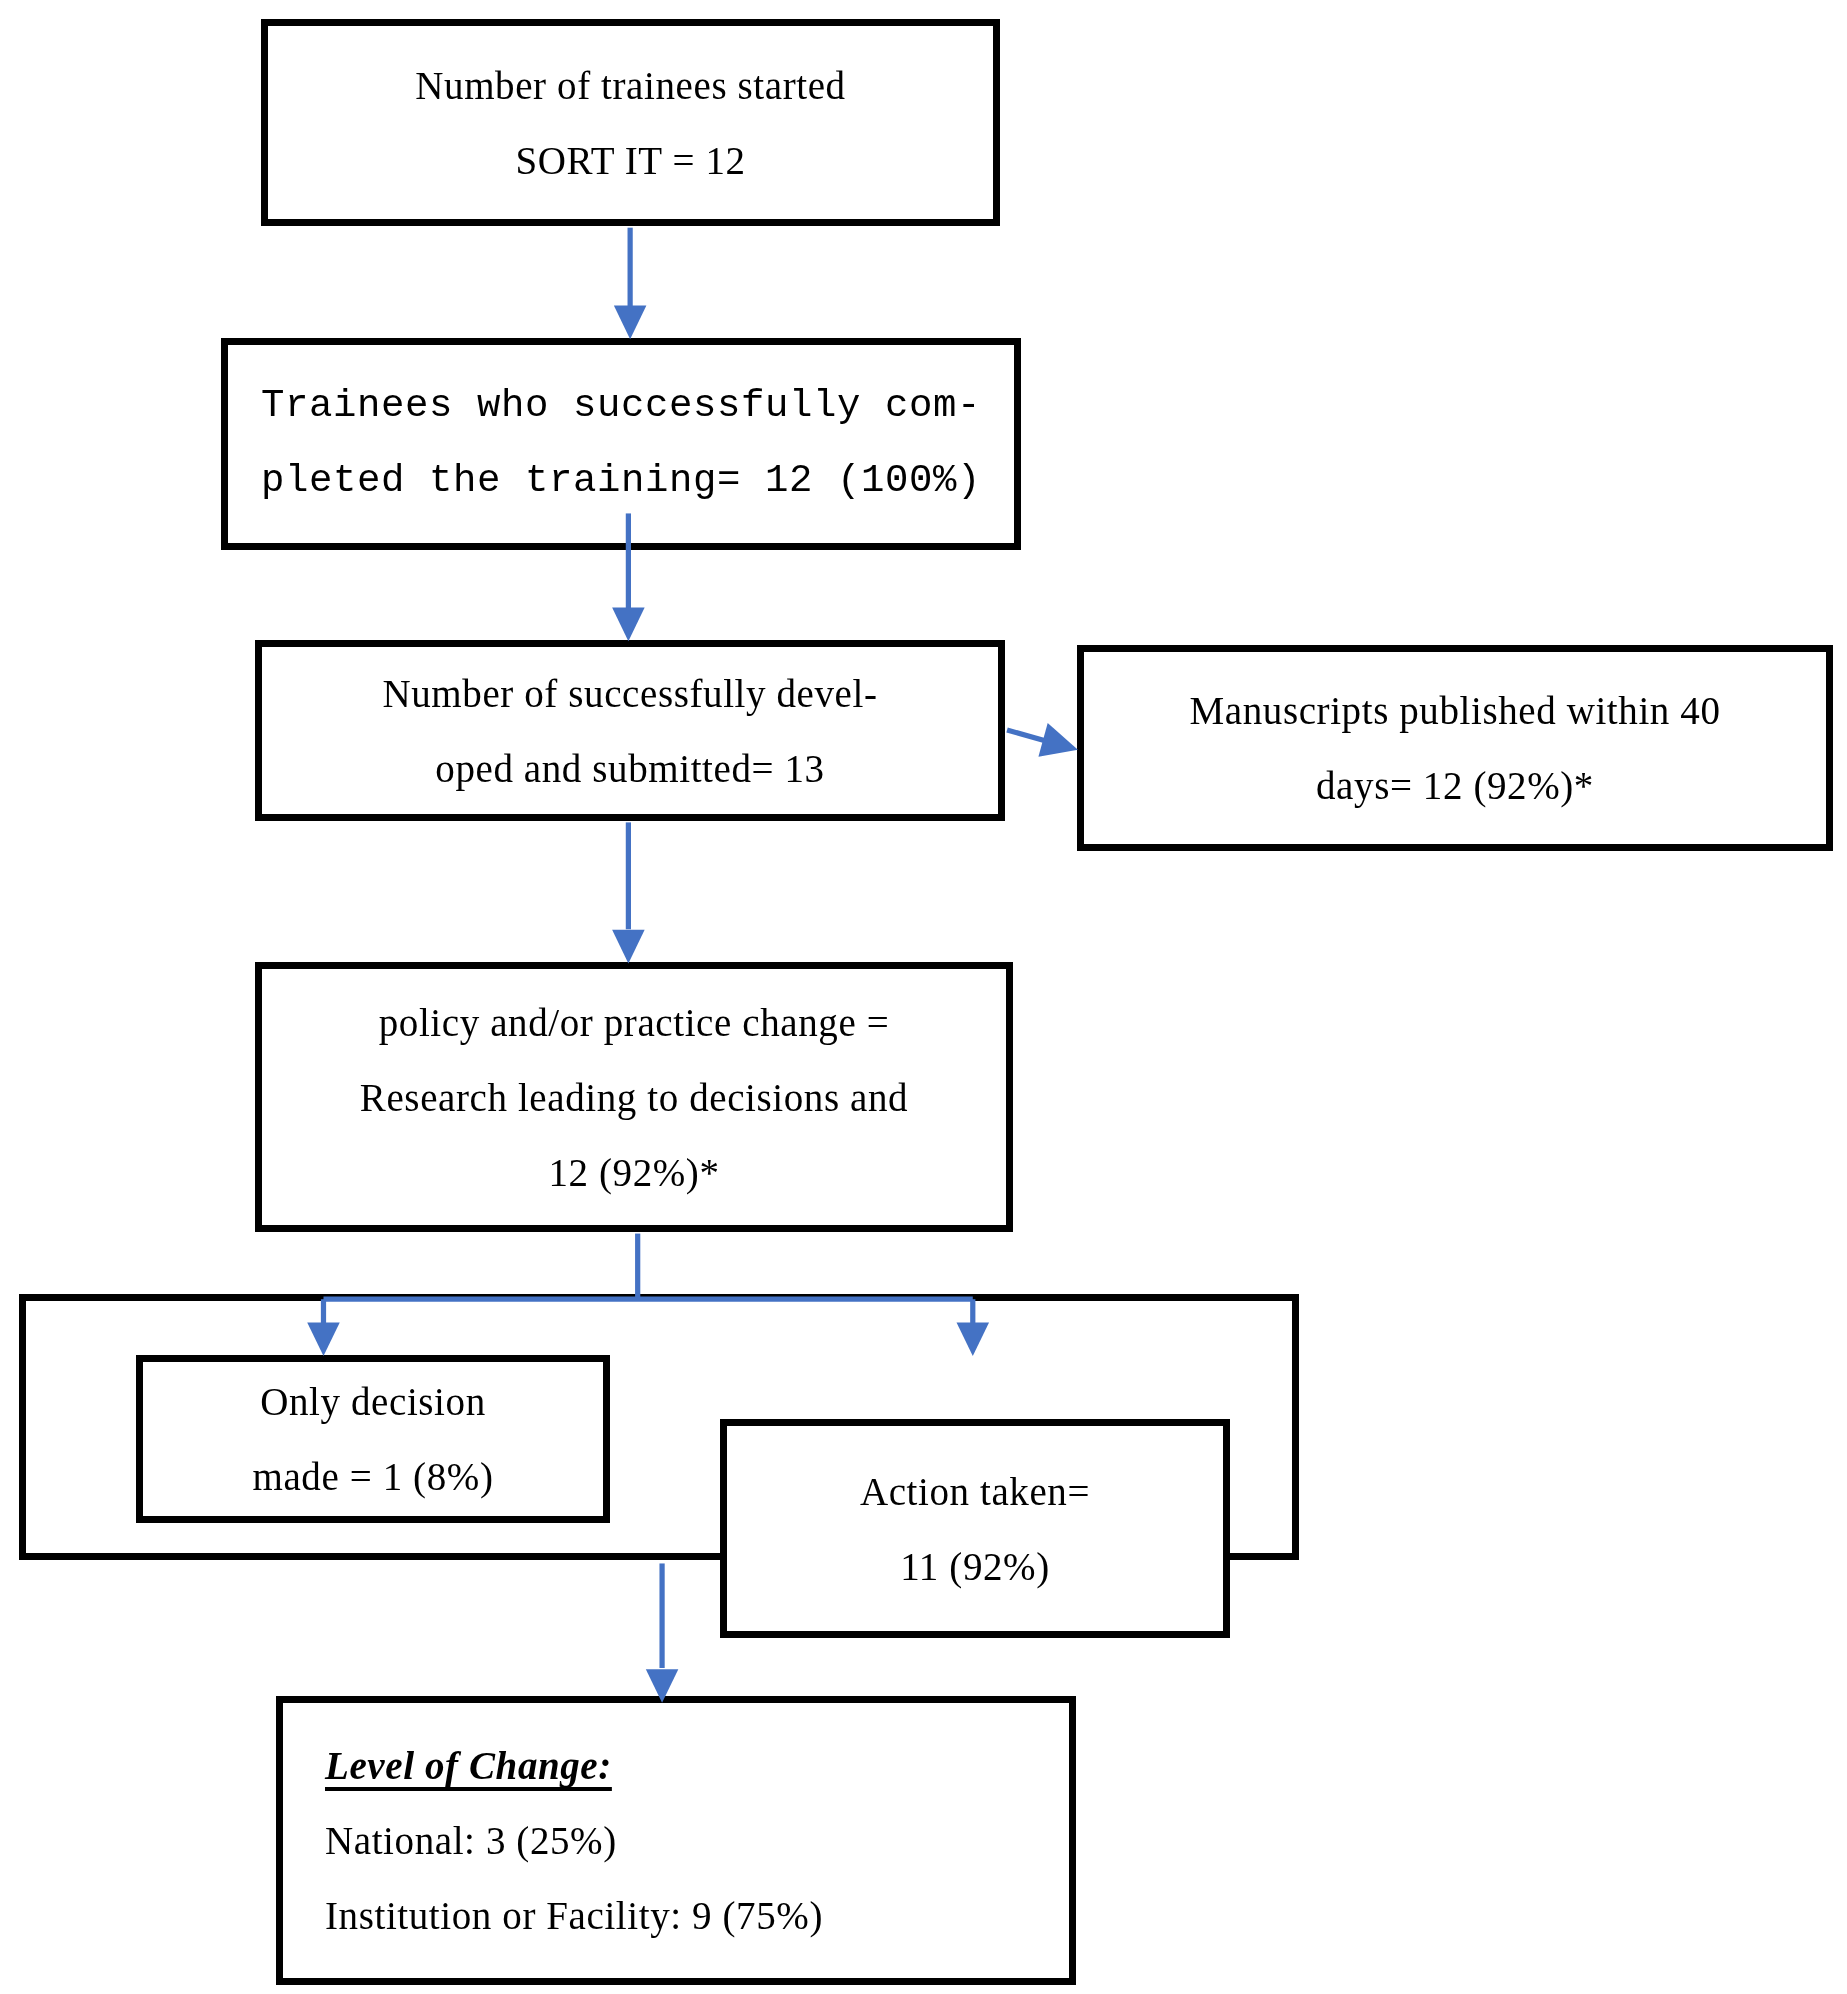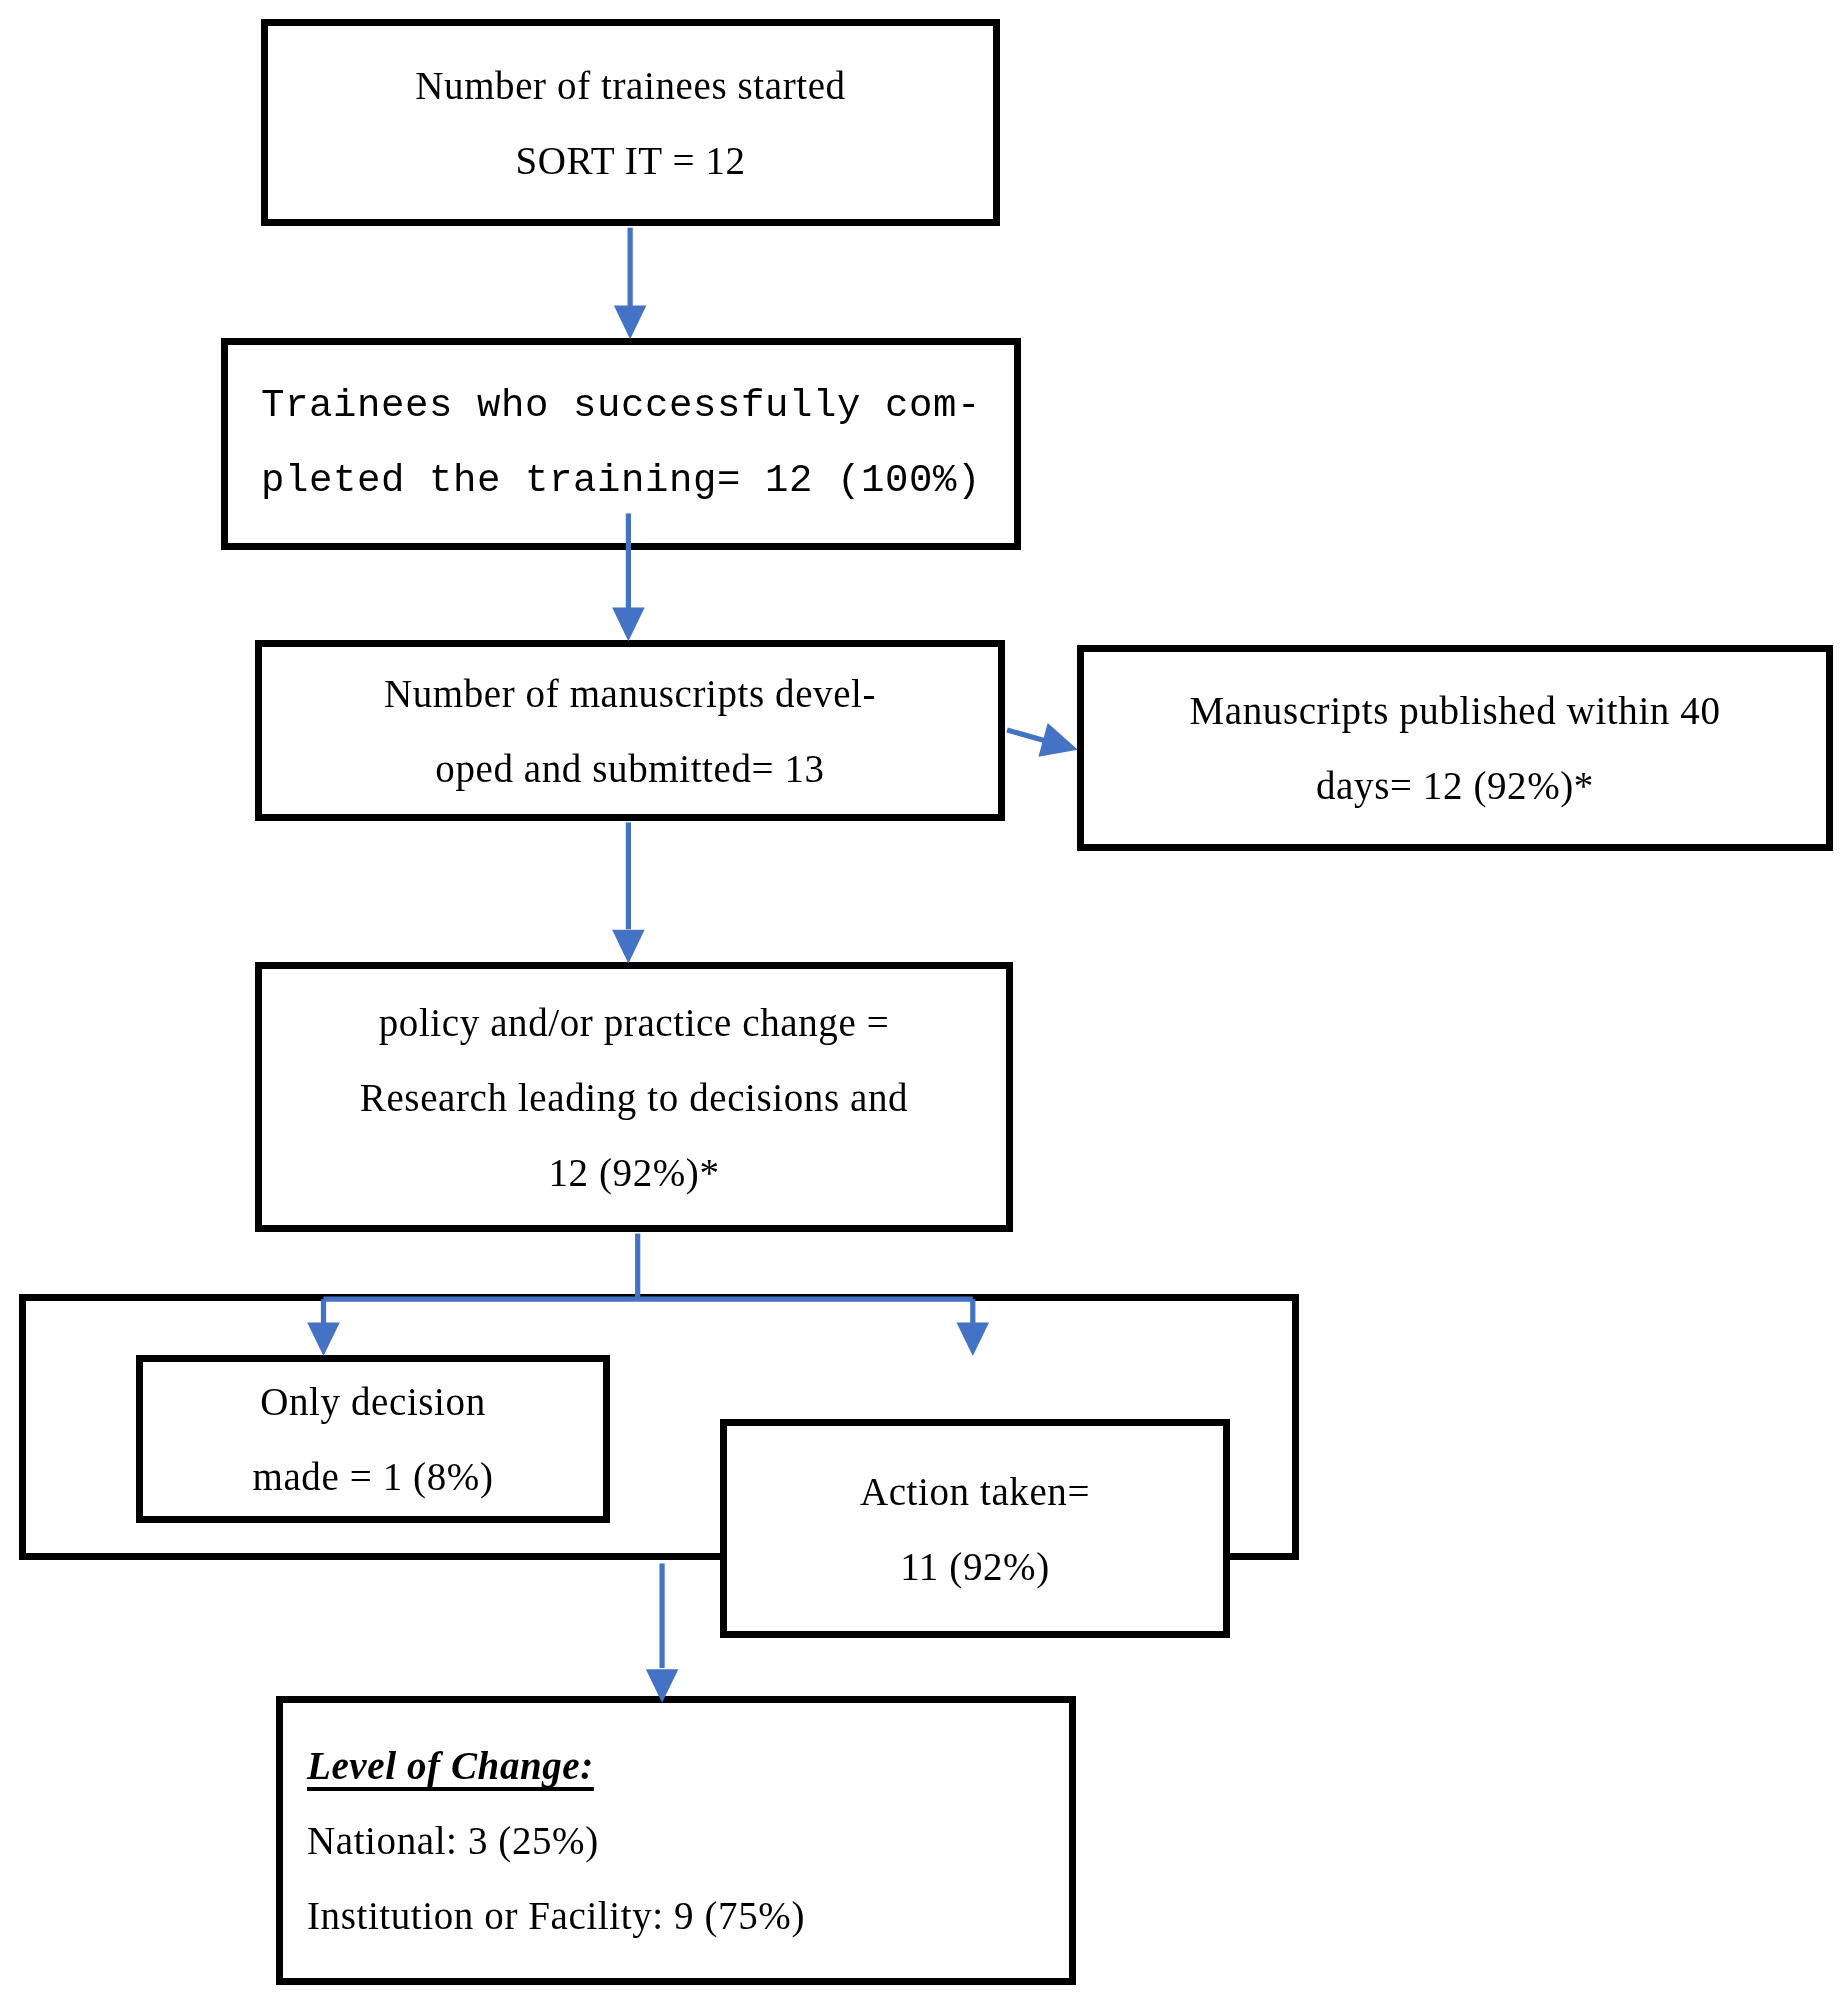--- a/index.html
+++ b/index.html
@@ -43,21 +43,21 @@
   #box-manuscripts        { left: 255px;  top: 640px; width: 750px; height: 181px; }
   #box-published          { left: 1077px; top: 645px; width: 756px; height: 206px; }
   #box-research           { left: 255px;  top: 962px; width: 758px; height: 270px; }
   #group-outcomes         { left: 19px;   top: 1294px; width: 1280px; height: 266px; border-width: 7.5px; }
   #box-only-decision      { left: 88px;  top: 1355px; width: 474px;  height: 168px; border-width: 7.5px; margin-left: 48px; }
   #box-action-taken       { left: 720px; top: 1419px; width: 510px;  height: 219px; border-width: 7.5px; }
   #box-level-of-change {
     left: 276px; top: 1696px; width: 800px; height: 289px;
     align-items: flex-start;
     text-align: left;
-    padding-left: 24px;
+    padding-left: 42px;
     padding-right: 23px;
   }
   #box-level-of-change .heading {
     font-weight: bold;
     font-style: italic;
     text-decoration: underline;
     text-decoration-thickness: 4.1px;
     text-underline-offset: 8.1px;
     white-space: nowrap;
   }
@@ -82,21 +82,21 @@
     <div class="line">Number of trainees started</div>
     <div class="line">SORT IT = 12</div>
   </div>
 
   <div class="box" id="box-training-completed">
     <div class="line">Trainees who successfully com-</div>
     <div class="line">pleted the training= 12 (100%)</div>
   </div>
 
   <div class="box" id="box-manuscripts">
-    <div class="line">Number of manuscripts devel-</div>
+    <div class="line">Number of successfully devel-</div>
     <div class="line">oped and submitted= 13</div>
   </div>
 
   <div class="box" id="box-published">
     <div class="line">Manuscripts published within 40</div>
     <div class="line">days= 12 (92%)*</div>
   </div>
 
   <div class="box" id="box-research">
     <div class="line">policy and/or practice change =</div>

